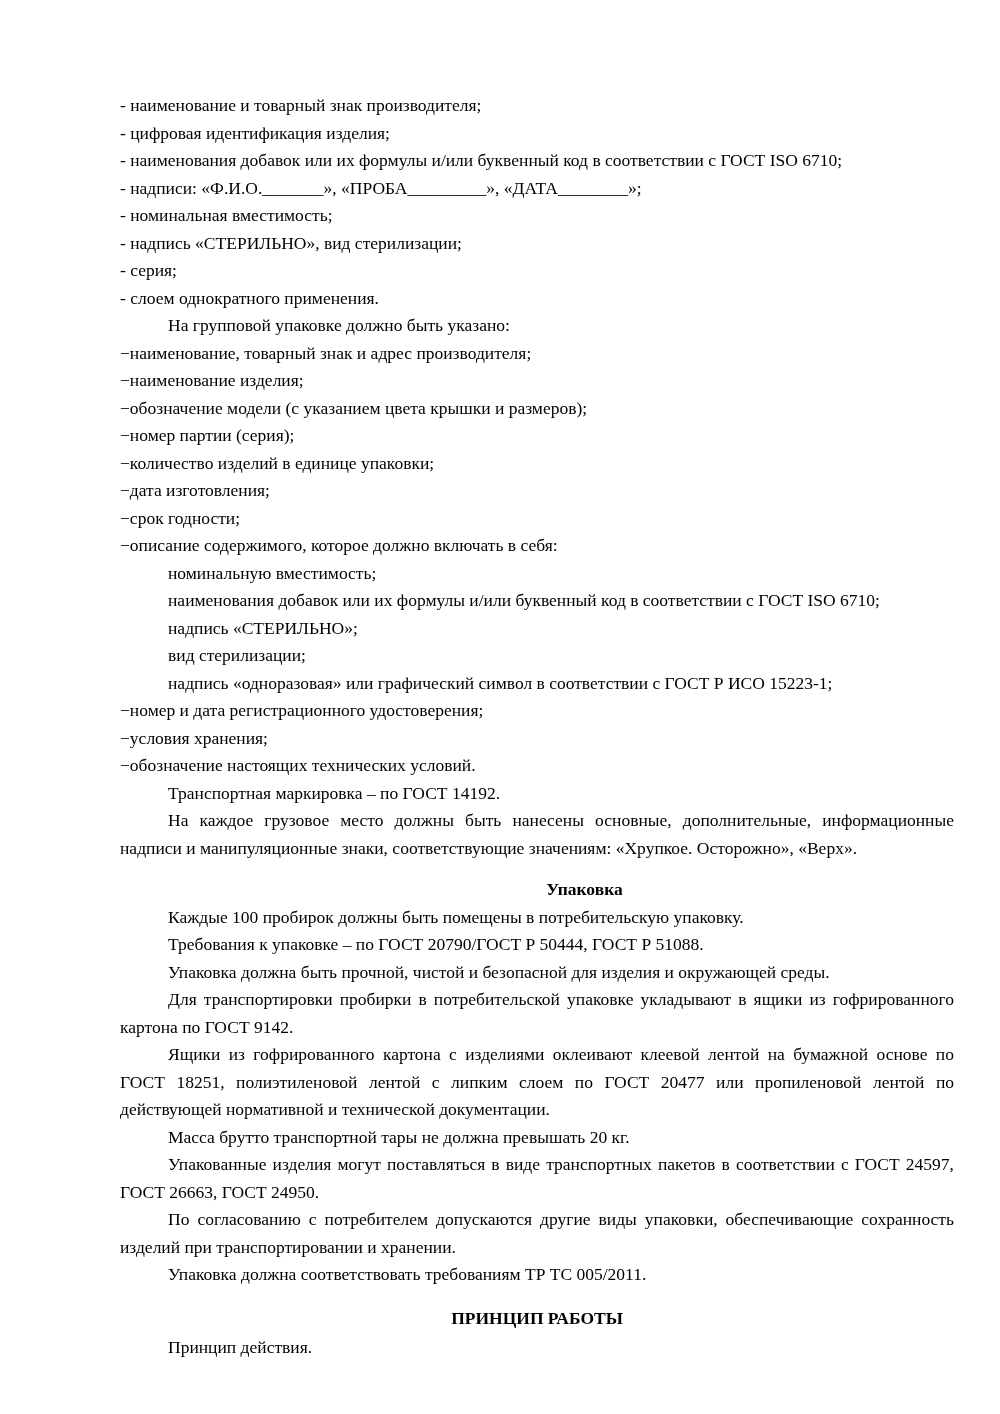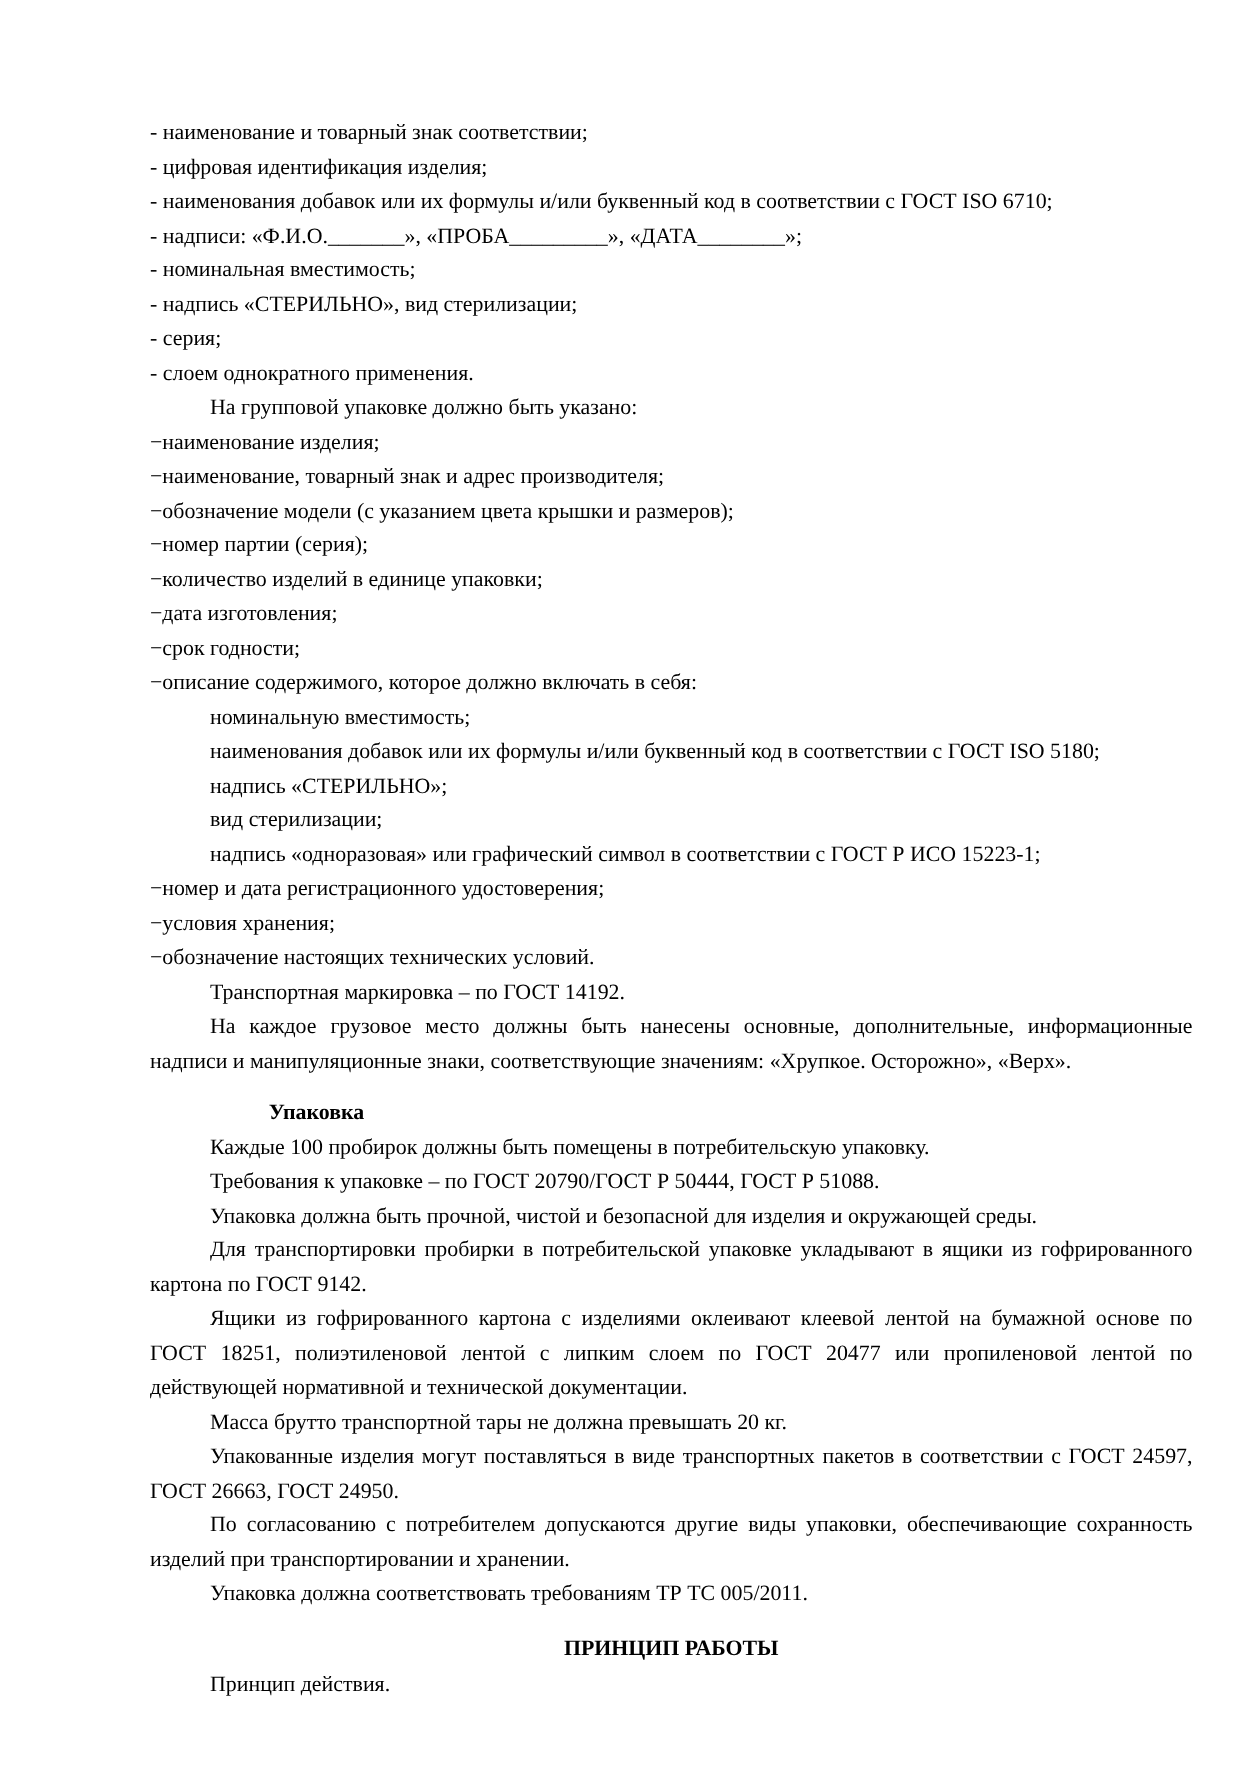--- a/index.html
+++ b/index.html
@@ -27,60 +27,60 @@
     text-align: left;
   }
   .indent {
     text-indent: 48px;
   }
   .section-heading {
     margin: 0;
     margin-top: 14px;
     padding-left: 95px;
     font-weight: bold;
-    text-align: left;
+    text-align: center;
   }
   .center-heading {
     margin: 0;
     margin-top: 16px;
     margin-bottom: 2px;
     font-weight: bold;
     text-align: center;
   }
   .bold {
     font-weight: normal;
   }
 </style>
 </head>
 <body>
 
 <div class="page">
 
-  <div class="p">- наименование и товарный знак соответствии;</div>
+  <div class="p">- наименование и товарный знак производителя;</div>
   <div class="p">- цифровая идентификация изделия;</div>
   <div class="p">- наименования добавок или их формулы и/или буквенный код в соответствии с ГОСТ ISO 6710;</div>
   <div class="p">- надписи: «Ф.И.О._______», «ПРОБА_________», «ДАТА________»;</div>
   <div class="p">- номинальная вместимость;</div>
   <div class="p">- надпись «СТЕРИЛЬНО», вид стерилизации;</div>
   <div class="p">- серия;</div>
   <div class="p">- слоем однократного применения.</div>
 
   <div class="p indent">На групповой упаковке должно быть указано:</div>
 
+  <div class="p">−наименование, товарный знак и адрес производителя;</div>
   <div class="p">−наименование изделия;</div>
-  <div class="p">−наименование, товарный знак и адрес производителя;</div>
   <div class="p">−обозначение модели (с указанием цвета крышки и размеров);</div>
   <div class="p">−номер партии (серия);</div>
   <div class="p">−количество изделий в единице упаковки;</div>
   <div class="p">−дата изготовления;</div>
   <div class="p">−срок годности;</div>
   <div class="p">−описание содержимого, которое должно включать в себя:</div>
 
   <div class="p indent">номинальную вместимость;</div>
-  <div class="p indent">наименования добавок или их формулы и/или буквенный код в соответствии с ГОСТ ISO 5180;</div>
+  <div class="p indent">наименования добавок или их формулы и/или буквенный код в соответствии с ГОСТ ISO 6710;</div>
   <div class="p indent">надпись «СТЕРИЛЬНО»;</div>
   <div class="p indent">вид стерилизации;</div>
   <div class="p indent">надпись «одноразовая» или графический символ в соответствии с ГОСТ Р ИСО 15223-1;</div>
 
   <div class="p">−номер и дата регистрационного удостоверения;</div>
   <div class="p">−условия хранения;</div>
   <div class="p">−обозначение настоящих технических условий.</div>
 
   <div class="p indent">Транспортная маркировка – по ГОСТ 14192.</div>
   <div class="p indent">На каждое грузовое место должны быть нанесены основные, дополнительные, информационные надписи и манипуляционные знаки, соответствующие значениям: «Хрупкое. Осторожно», «Верх».</div>

